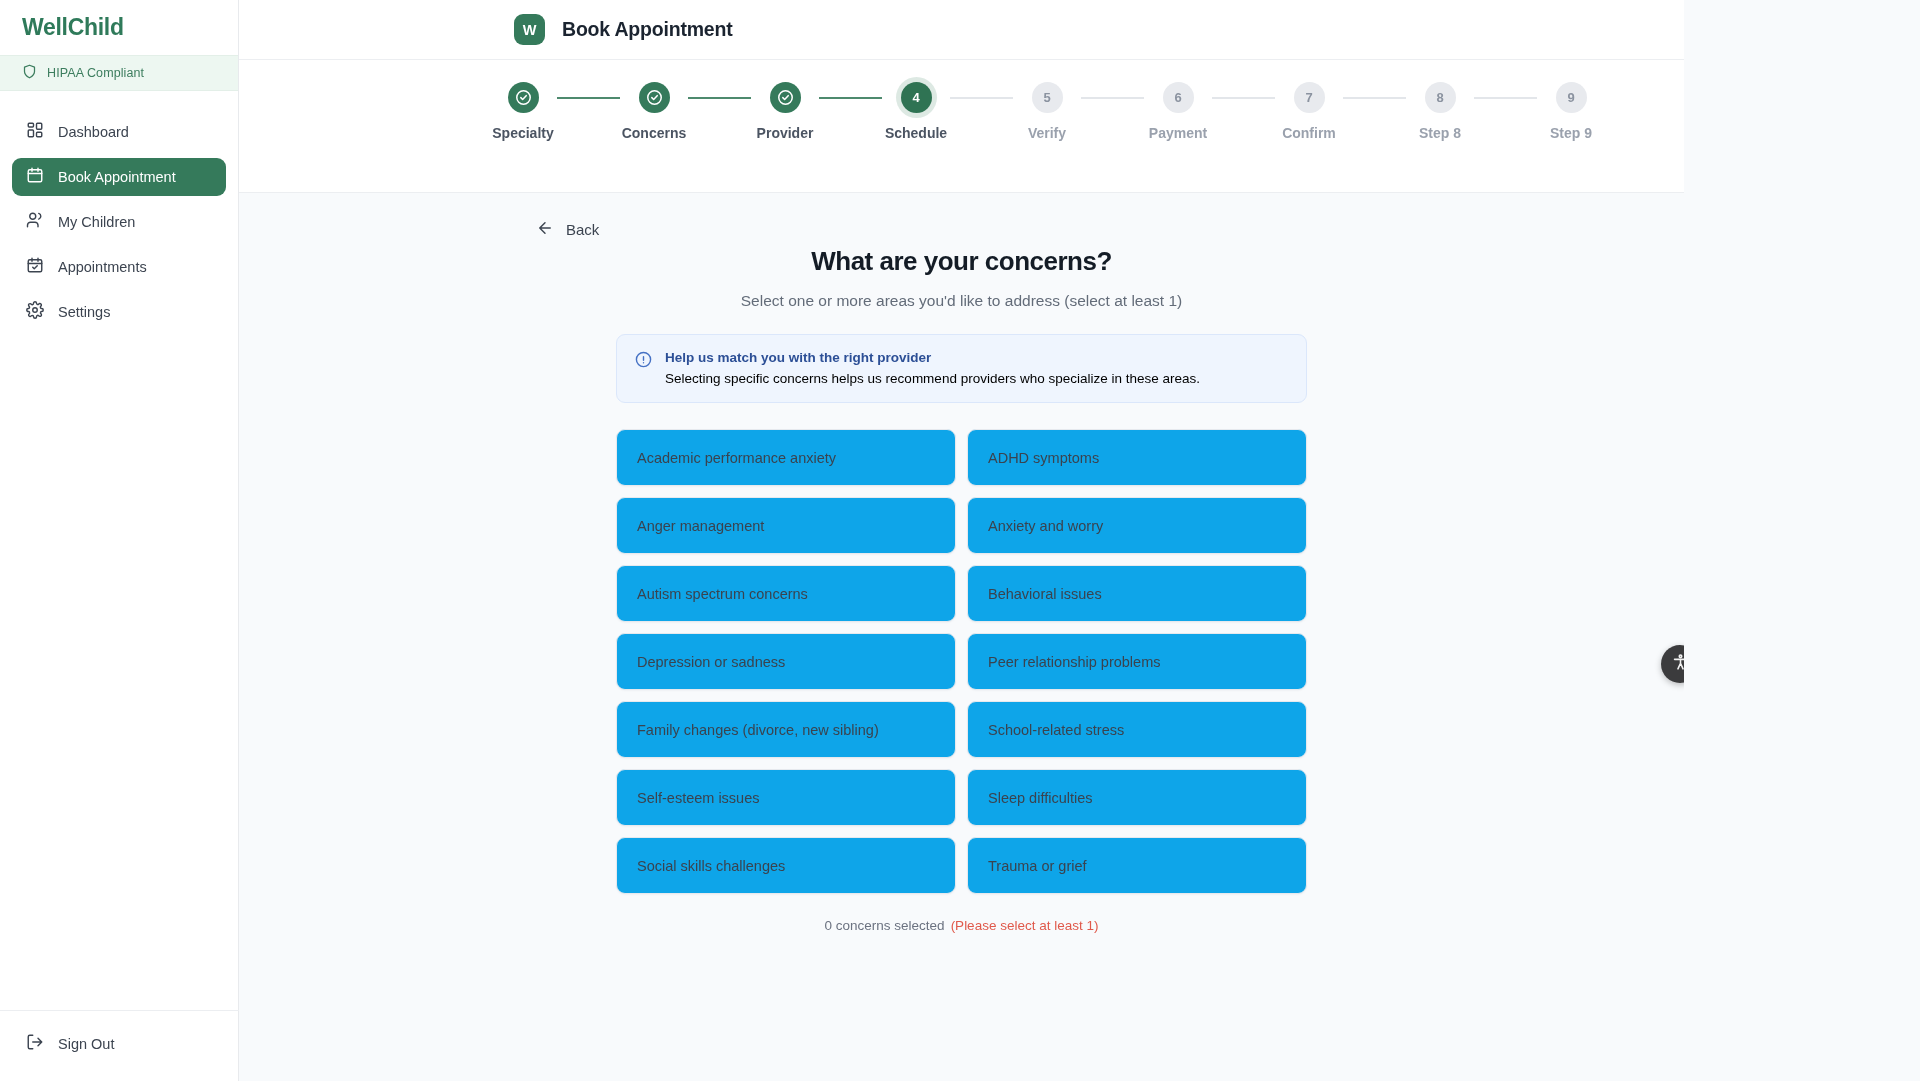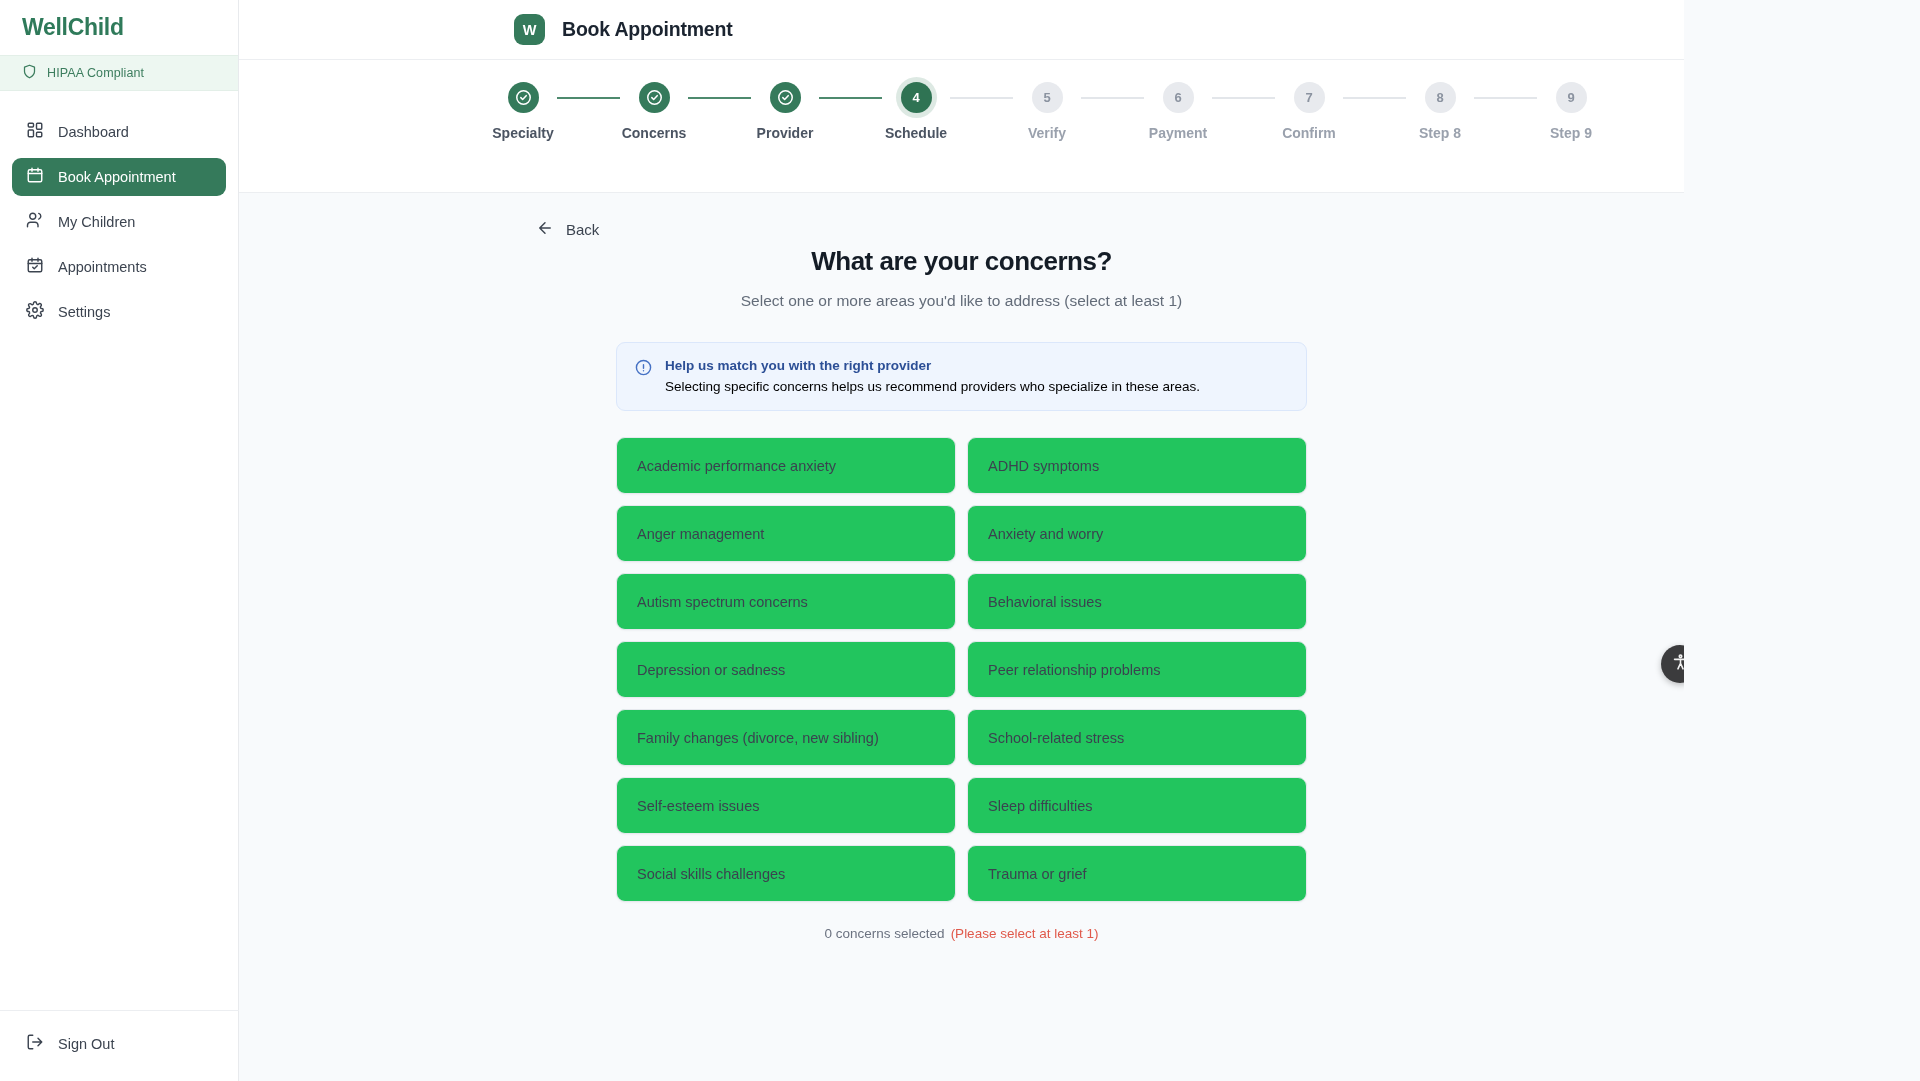--- a/index.html
+++ b/index.html
@@ -241,21 +241,21 @@
     color: #141c26;
     letter-spacing: -0.5px;
   }
   .page-sub {
     margin-top: 15px;
     font-size: 15.5px;
     color: #636c79;
   }
 
   .info-box {
-    margin-top: 32px;
+    margin-top: 24px;
     width: 691px;
     background: #eff5fe;
     border: 1px solid #dbe7fb;
     border-radius: 9px;
     padding: 15px 32px 16px 18px;
     display: flex;
     gap: 13px;
   }
   .info-box .txts { display: flex; flex-direction: column; gap: 6px; }
   .info-title { font-size: 13.5px; font-weight: bold; color: #2c4f96; }
@@ -264,21 +264,21 @@
   .cards-grid {
     margin-top: 26px;
     width: 691px;
     display: grid;
     grid-template-columns: 1fr 1fr;
     column-gap: 11px;
     row-gap: 11px;
   }
   .concern-card {
     height: 57px;
-    background: #22c55e;
+    background: #0ea5e9;
     border: 1px solid #e6e9ee;
     border-radius: 9px;
     display: flex;
     align-items: center;
     padding: 0 20px;
     font-size: 14.5px;
     color: #3a434f;
     cursor: pointer;
     box-shadow: 0 1px 2px rgba(16,24,40,0.04);
   }

